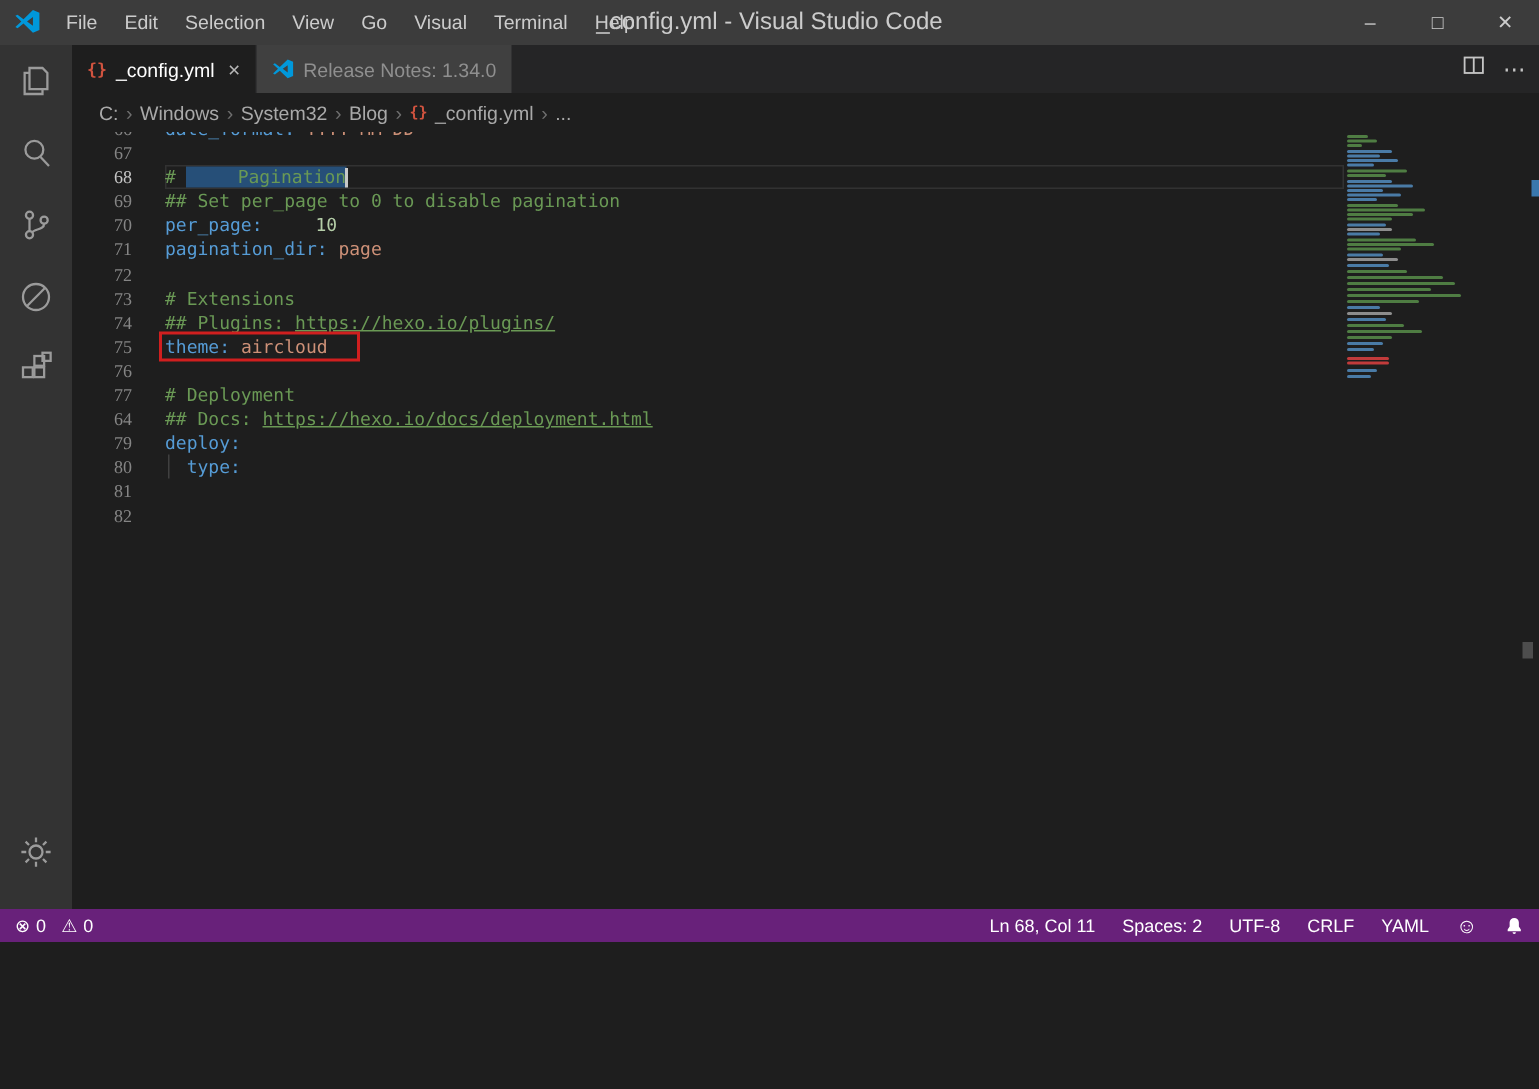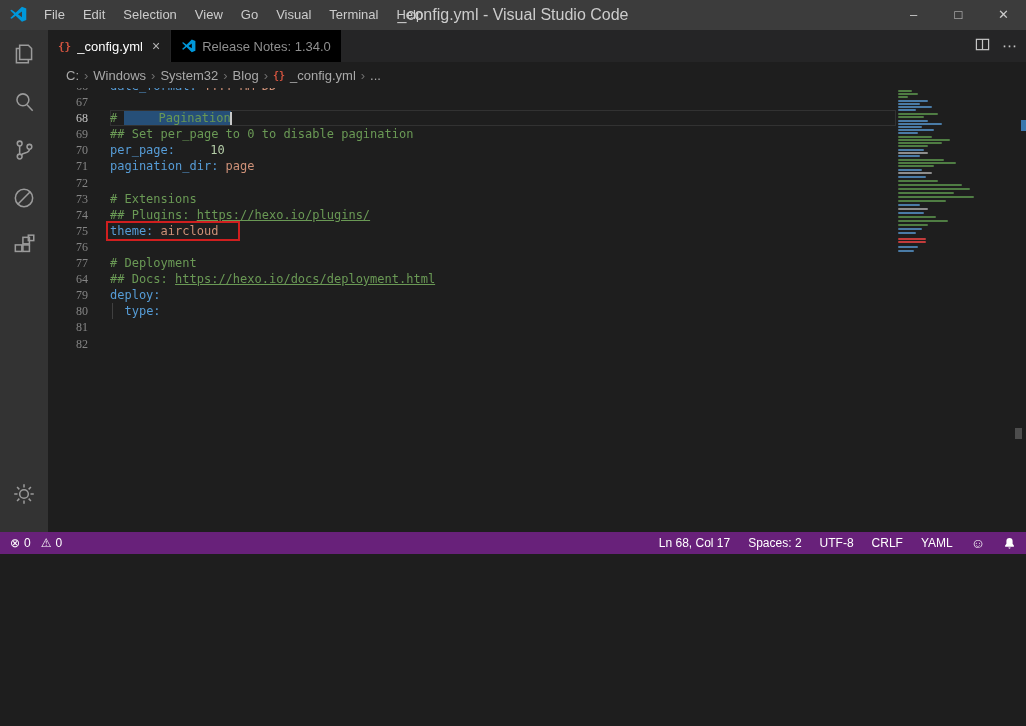--- a/index.html
+++ b/index.html
@@ -1,17 +1,17 @@
 <!DOCTYPE html>
 <html><head>
 <meta charset="utf-8">
 <style>
   * { box-sizing: border-box; margin: 0; padding: 0; }
   html,body { width:1026px; height:726px; background:#1e1e1e; }
-  .app { position:relative; width:1026px; height:554px; overflow:hidden;
+  .app { position:relative; width:1026px; height:628px; overflow:hidden;
          font-family:"Liberation Sans", sans-serif; color:#cccccc; }
 
   
   .titlebar { position:absolute; top:0; left:0; right:0; height:30px;
               background:#3c3c3c; display:flex; align-items:center; }
   .titlebar .logo { width:18px; height:18px; margin:0 8px 0 9px; flex:0 0 auto; }
   .menus { display:flex; font-size:13px; color:#cccccc; }
   .menus span { padding:0 9px; line-height:30px; cursor:default; }
   .win-title { position:absolute; left:0; right:0; text-align:center; font-size:16px;
                color:#cccccc; pointer-events:none; }
@@ -30,21 +30,21 @@
 
   
   .editor-col { flex:1; display:flex; flex-direction:column; min-width:0; }
 
   .tabsrow { height:32px; background:#252526; display:flex; position:relative; }
   .tab { display:flex; align-items:center; padding:0 10px; font-size:13px; height:32px; }
   .tab .fileicon { font-family:"DejaVu Sans Mono",monospace; font-size:11px; font-weight:bold;
                    color:#d0533f; margin-right:6px; }
   .tab .vsicon { width:15px; height:15px; margin-right:6px; }
   .tab-active { background:#1e1e1e; color:#ffffff; }
-  .tab-inactive { background:#000000; color:#8f8f8f; border-left:1px solid #252526; }
+  .tab-inactive { background:#404040; color:#8f8f8f; border-left:1px solid #252526; }
   .tab .close { margin-left:9px; color:#b6b6b6; font-size:14px; }
   .tab-actions { position:absolute; right:8px; top:0; height:32px; display:flex; align-items:center; gap:12px; color:#c5c5c5; }
   .tab-actions .split svg { width:15px; height:15px; stroke:#c5c5c5; fill:none; stroke-width:1.3; }
   .tab-actions .more { font-size:15px; letter-spacing:1px; }
 
   .breadcrumbs { height:26px; background:#1e1e1e; display:flex; align-items:center;
                  padding-left:18px; font-size:13px; color:#a9a9a9; }
   .breadcrumbs .chev { margin:0 5px; color:#6e6e6e; font-size:13px; }
   .breadcrumbs .fileicon { font-family:"DejaVu Sans Mono",monospace; font-size:10px; font-weight:bold;
                            color:#d0533f; margin-right:5px; }
@@ -298,21 +298,21 @@
   </div>
 
   <div class="statusbar">
     <div class="sb-left">
       <span class="icon">⊗</span>
       <span>0</span>
       <span class="icon" style="margin-left:6px">⚠</span>
       <span>0</span>
     </div>
     <div class="sb-right">
-      <span>Ln 68, Col 17</span>
+      <span>Ln 68, Col 11</span>
       <span>Spaces: 2</span>
       <span>UTF-8</span>
       <span>CRLF</span>
       <span>YAML</span>
       <span class="smiley">☺</span>
       <span>
         <svg viewBox="0 0 16 16">
             <path d="M8 1.2a3.8 3.8 0 0 0-3.8 3.8v3.2L2.6 10.6V12h10.8v-1.4L11.8 8.2V5A3.8 3.8 0 0 0 8 1.2zM6.6 13a1.4 1.4 0 0 0 2.8 0z" fill="#ffffff"></path>
           </svg>
       </span>

